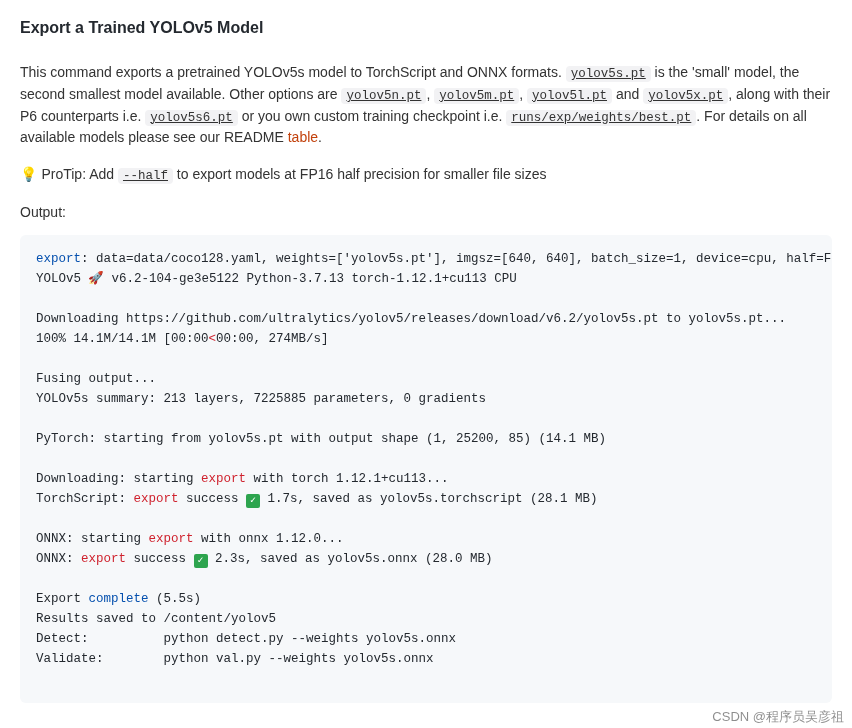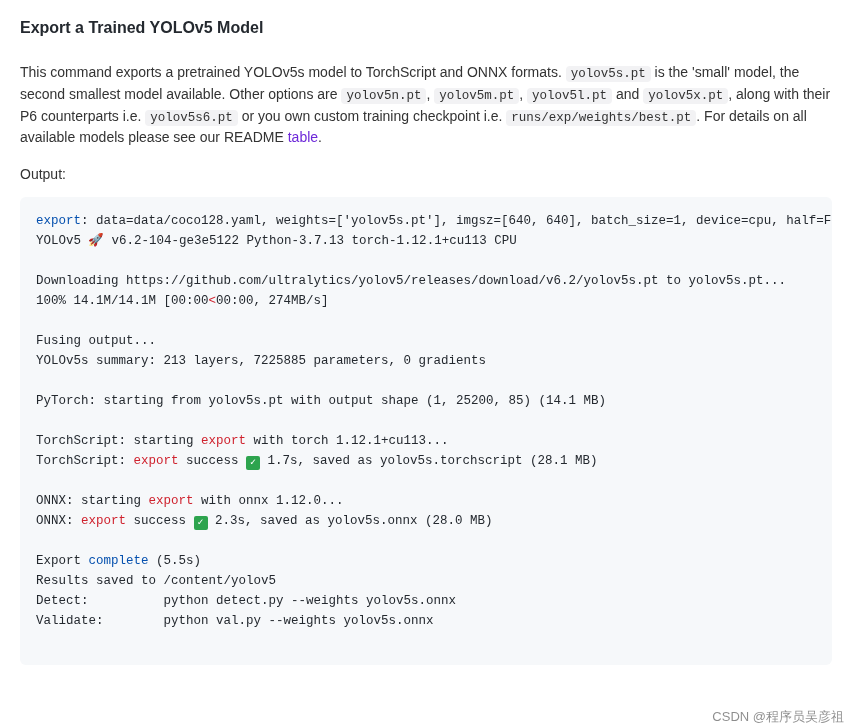--- a/index.html
+++ b/index.html
@@ -21,22 +21,23 @@
     padding-bottom: 6px;
   }
   p { margin: 0 0 16px 0; color: #333; }
   code.inline {
     background: #f2f2f4;
     padding: 1px 5px;
     border-radius: 4px;
     font-family: ui-monospace, SFMono-Regular, Consolas, "Liberation Mono", monospace;
     font-size: 12.5px;
     color: #333;
+    text-decoration: underline;
   }
-  a { color: #6d28d9; text-decoration: none; }
+  a { color: #c2410c; text-decoration: none; }
   .codeblock {
     background: #f6f8fa;
     border-radius: 6px;
     padding: 14px 16px;
     font-family: ui-monospace, SFMono-Regular, Consolas, "Liberation Mono", monospace;
     font-size: 12.5px;
     margin: 0 0 16px 0;
     white-space: pre;
     overflow-x: auto;
     color: #24292f;
@@ -72,35 +73,38 @@
 
 <div class="content">
 
   <h2>Export a Trained YOLOv5 Model</h2>
 
   <p>
     <span>This command exports a pretrained YOLOv5s model to TorchScript and ONNX formats. </span><code class="inline">yolov5s.pt</code><span> is the 'small' model, the second smallest model available. Other options are </span><code class="inline">yolov5n.pt</code><span>, </span><code class="inline">yolov5m.pt</code><span>, </span><code class="inline">yolov5l.pt</code><span> and </span><code class="inline">yolov5x.pt</code><span>, along with their P6 counterparts i.e. </span><code class="inline">yolov5s6.pt</code><span> or you own custom training checkpoint i.e. </span><code class="inline">runs/exp/weights/best.pt</code><span>. For details on all available models please see our README </span><a href="#">table</a><span>.</span>
   </p>
 
 
+  <p class="protip">
+    <span class="bulb">💡</span><span>ProTip: Add </span><code class="inline">--half</code><span> to export models at FP16 half precision for smaller file sizes</span>
+  </p>
 
   <p class="output-label">Output:</p>
 
   <div class="codeblock"><span class="kw-blue">export</span><span>: data=data/coco128.yaml, weights=['yolov5s.pt'], imgsz=[640, 640], batch_size=1, device=cpu, half=False, inplace=</span>
 <span>YOLOv5 🚀 v6.2-104-ge3e5122 Python-3.7.13 torch-1.12.1+cu113 CPU</span>
 
 <span>Downloading https://github.com/ultralytics/yolov5/releases/download/v6.2/yolov5s.pt to yolov5s.pt...</span>
 <span>100% 14.1M/14.1M [00:00</span><span class="kw-red">&lt;</span><span>00:00, 274MB/s]</span>
 
 <span>Fusing output...</span>
 <span>YOLOv5s summary: 213 layers, 7225885 parameters, 0 gradients</span>
 
 <span>PyTorch: starting from yolov5s.pt with output shape (1, 25200, 85) (14.1 MB)</span>
 
-<span>TorchScript: starting </span><span class="kw-red">export</span><span> with torch 1.12.1+cu113...</span>
+<span>Downloading: starting </span><span class="kw-red">export</span><span> with torch 1.12.1+cu113...</span>
 <span>TorchScript: </span><span class="kw-red">export</span><span> success </span><span class="check">✓</span><span> 1.7s, saved as yolov5s.torchscript (28.1 MB)</span>
 
 <span>ONNX: starting </span><span class="kw-red">export</span><span> with onnx 1.12.0...</span>
 <span>ONNX: </span><span class="kw-red">export</span><span> success </span><span class="check">✓</span><span> 2.3s, saved as yolov5s.onnx (28.0 MB)</span>
 
 <span>Export </span><span class="kw-blue">complete</span><span> (5.5s)</span>
 <span>Results saved to /content/yolov5</span>
 <span>Detect:          python detect.py --weights yolov5s.onnx</span>
 <span>Validate:        python val.py --weights yolov5s.onnx</span>
 

